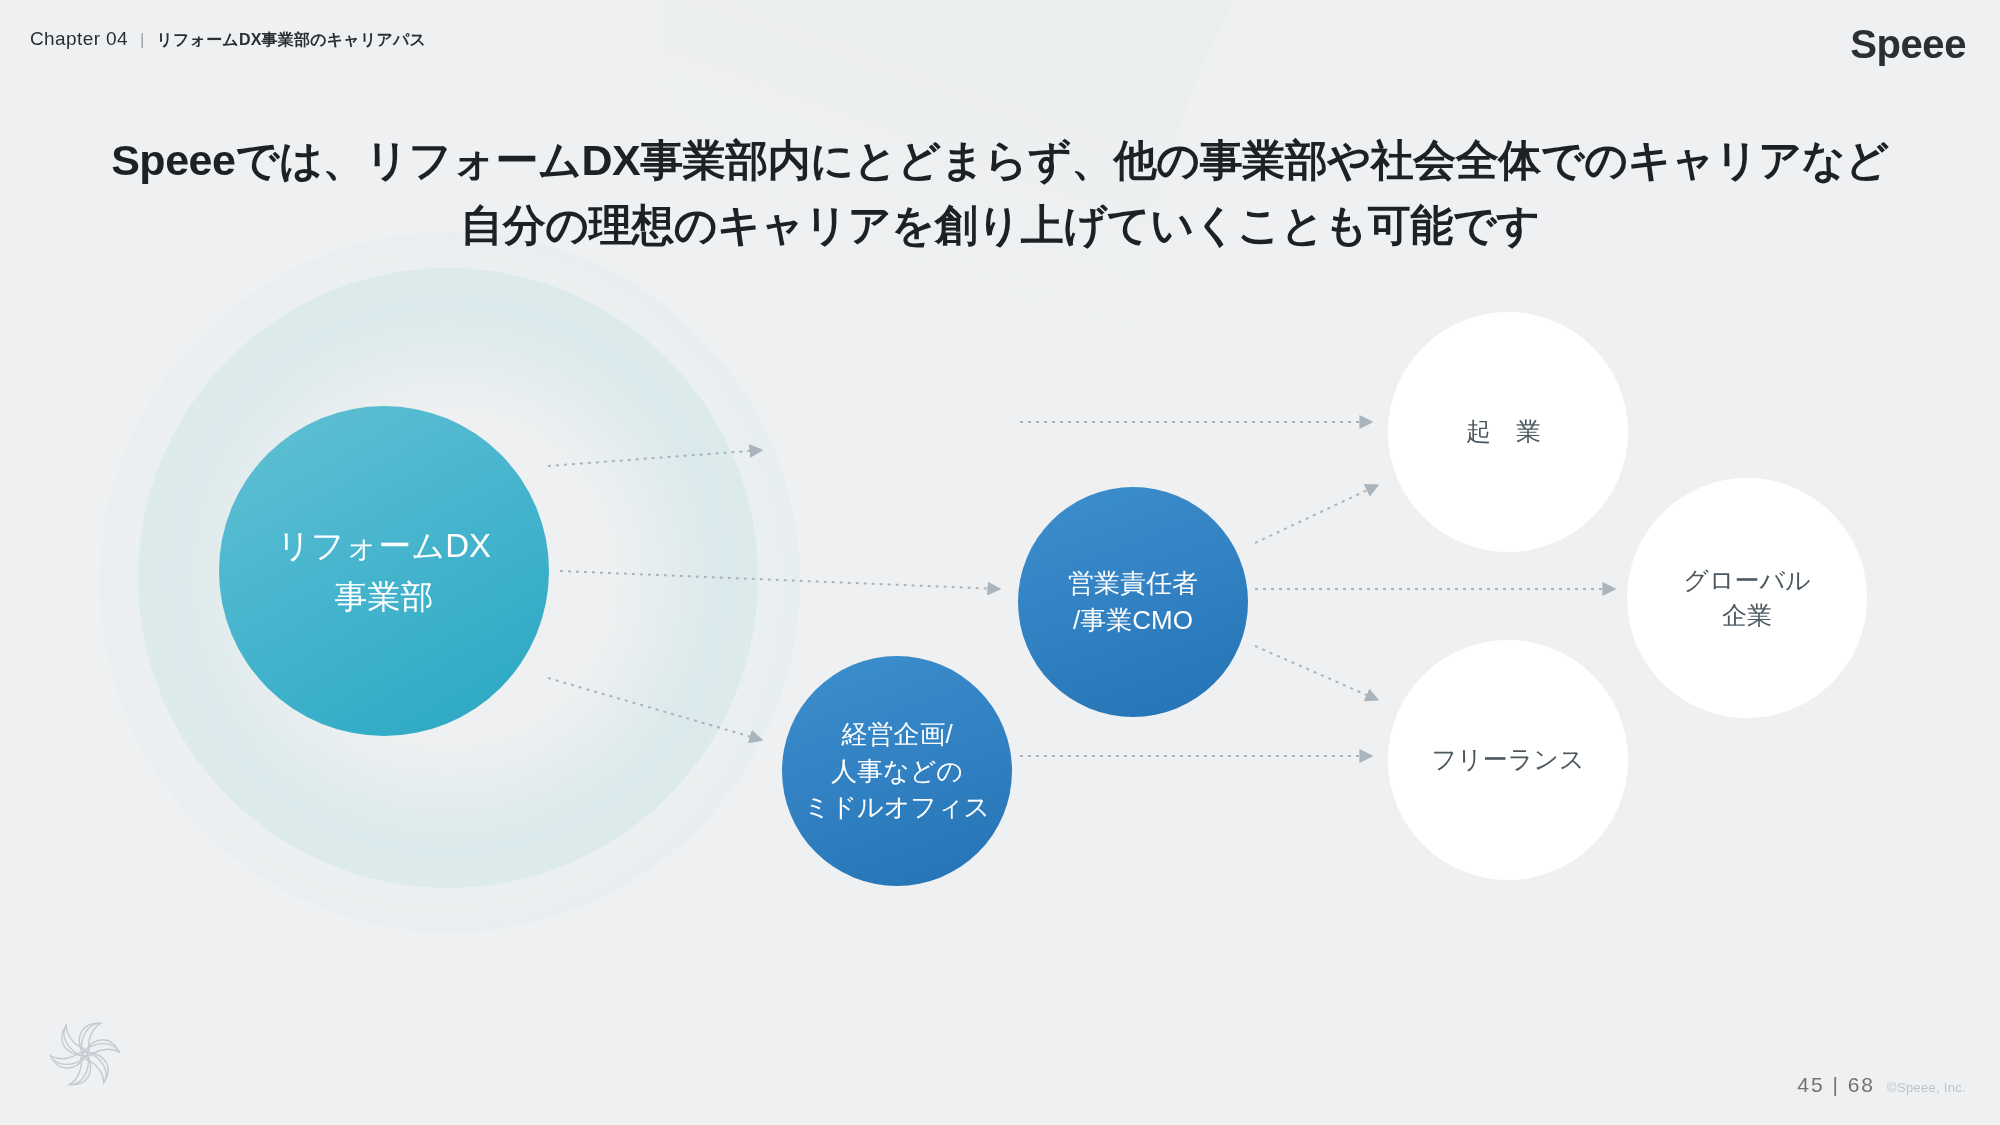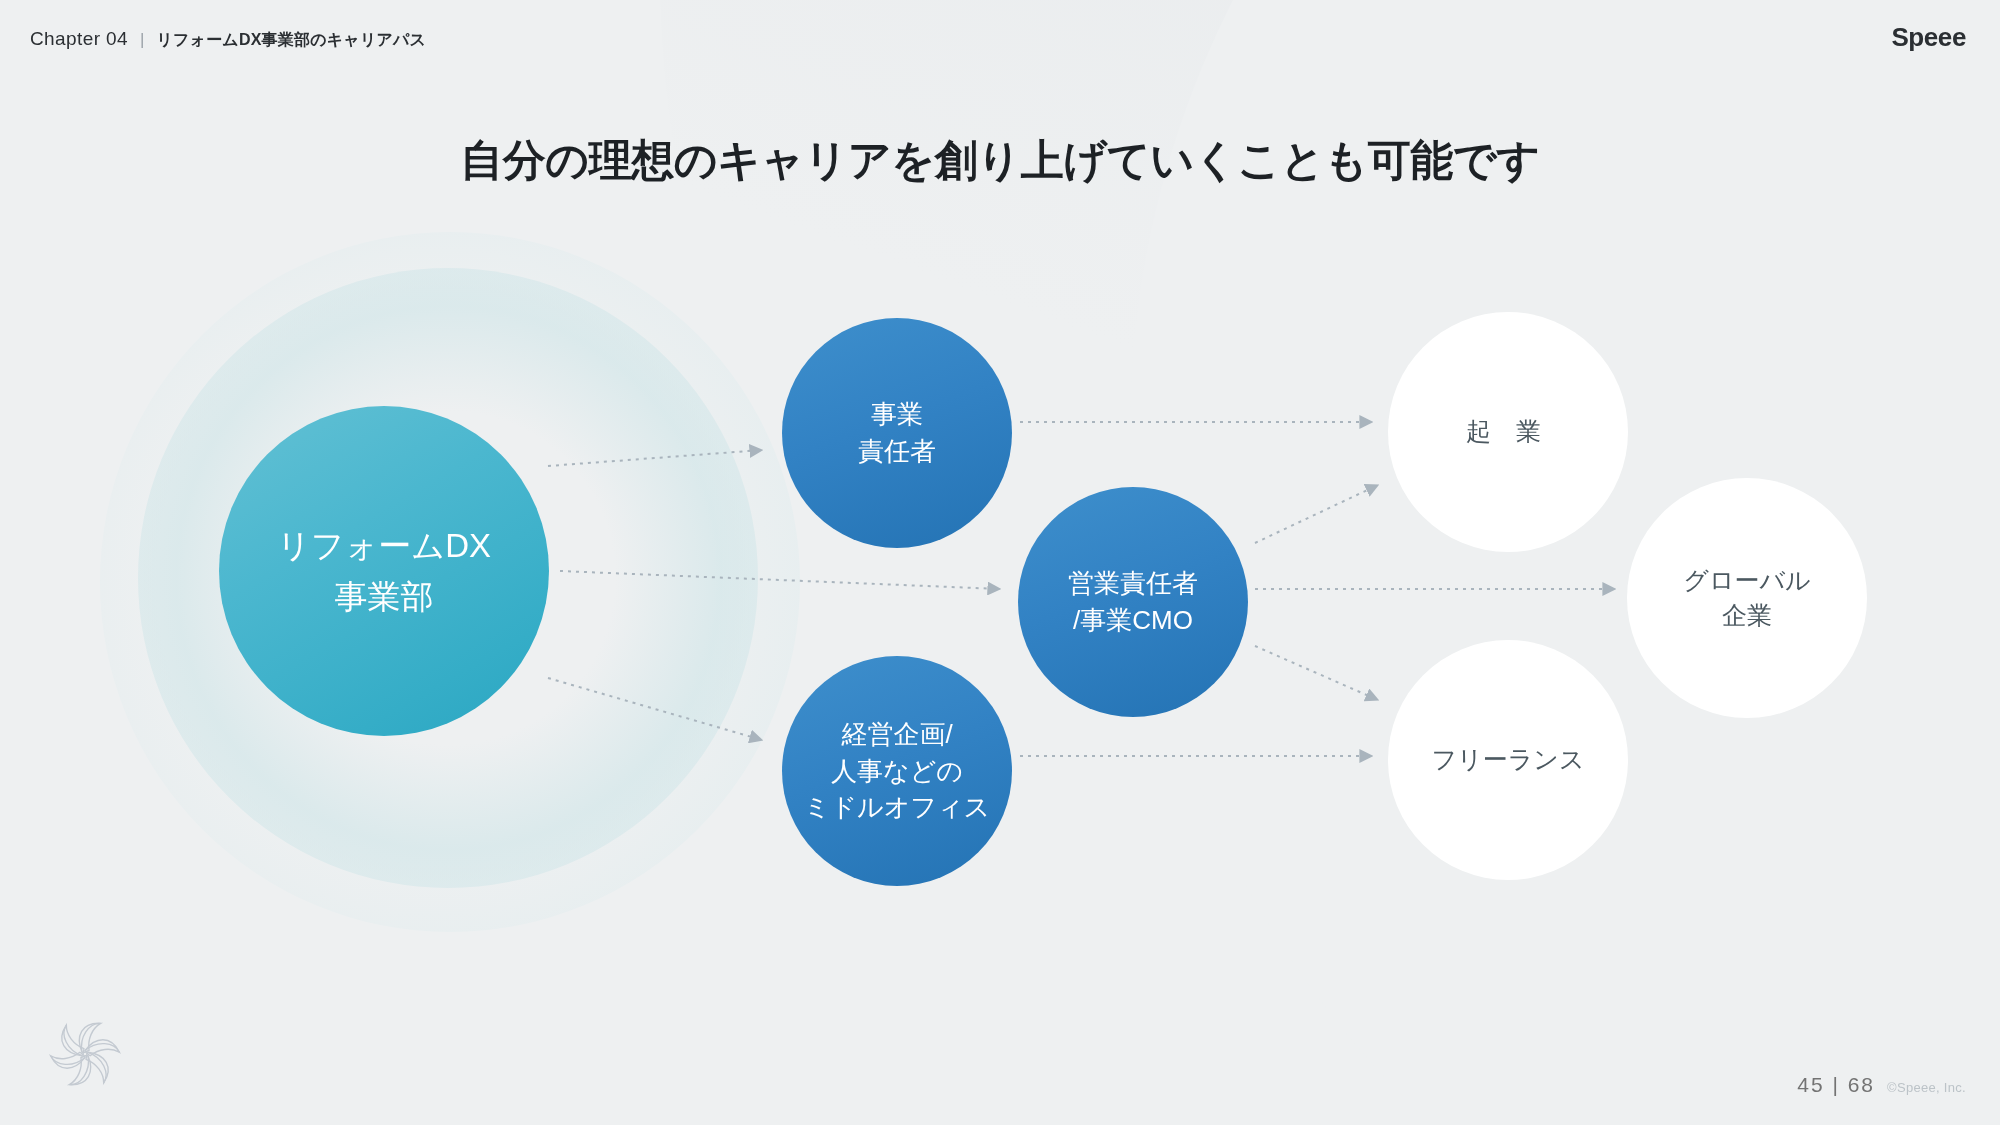--- a/index.html
+++ b/index.html
@@ -86,21 +86,21 @@
   .chapter-title {
     font-size: 16px;
     font-weight: bold;
     letter-spacing: 0.2px;
     color: #2b2f33;
   }
   .brand {
     position: absolute;
     top: 22px;
     right: 34px;
-    font-size: 26px;
+    font-size: 40px;
     font-weight: bold;
     letter-spacing: -0.4px;
     color: #2b2f33;
   }
 
   
   .headline {
     position: absolute;
     top: 128px;
     left: 0;
@@ -244,20 +244,21 @@
   </div>
 
   <div class="header">
     <span class="chapter-label">Chapter 04</span>
     <span class="chapter-sep">|</span>
     <span class="chapter-title">リフォームDX事業部のキャリアパス</span>
   </div>
   <div class="brand">Speee</div>
 
   <div class="headline">
+    <span class="headline-line">Speeeでは、リフォームDX事業部内にとどまらず、他の事業部や社会全体でのキャリアなど</span>
     <span class="headline-line">自分の理想のキャリアを創り上げていくことも可能です</span>
   </div>
 
   <svg class="connectors" width="2000" height="1125" viewBox="0 0 2000 1125">
     <defs>
       <marker id="arrow" viewBox="0 0 10 10" refX="9" refY="5" markerWidth="7" markerHeight="7" orient="auto-start-reverse">
         <path d="M 0 0 L 10 5 L 0 10 z" fill="#a9b4bd"></path>
       </marker>
     </defs>
     <g stroke="#a9b4bd" stroke-width="2" stroke-dasharray="3 5" fill="none" marker-end="url(#arrow)">
@@ -270,24 +271,20 @@
       <line x1="1255" y1="589" x2="1615" y2="589"></line>
       <line x1="1255" y1="646" x2="1378" y2="700"></line>
     </g>
   </svg>
 
   <div class="node node-main">
     <span class="node-label">リフォームDX
 事業部</span>
   </div>
 
-  <div class="node node-blue node-biz">
-    <span class="node-label">事業
-責任者</span>
-  </div>
 
   <div class="node node-blue node-mid">
     <span class="node-label">経営企画/
 人事などの
 ミドルオフィス</span>
   </div>
 
   <div class="node node-blue node-cmo">
     <span class="node-label">営業責任者
 /事業CMO</span>

